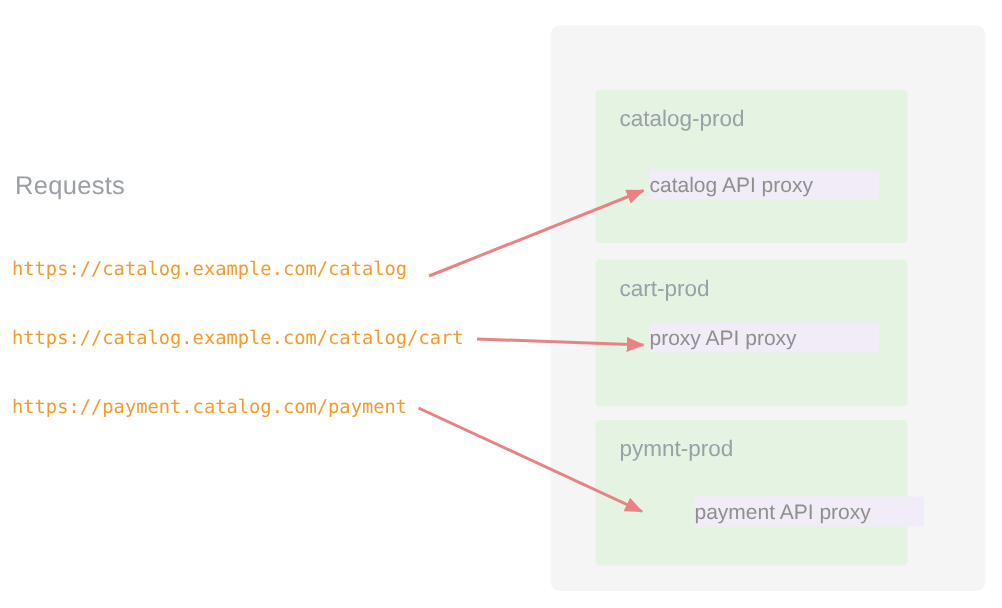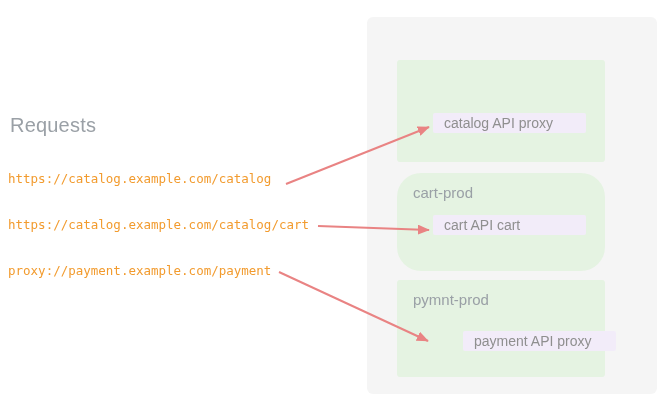--- a/index.html
+++ b/index.html
@@ -18,21 +18,21 @@
   body{
     background:var(--page-bg);
     font-family:"Liberation Sans", sans-serif;
     position:relative;
   }
   .stage{position:relative;width:668px;height:405px;}
 
   
   .requests-title{
     position:absolute;left:10px;top:114px;
-    font-size:20px;color:var(--label-text);
+    font-size:17px;color:var(--label-text);
     letter-spacing:.2px;
   }
   .url{
     position:absolute;left:8px;
     font-family:"DejaVu Sans Mono", monospace;
     font-size:12.5px;color:var(--url-text);
     white-space:nowrap;
   }
   .url-1{top:171px;}
   .url-2{top:217px;}
@@ -45,31 +45,30 @@
   }
   .group-title{
     position:absolute;left:16px;top:10px;
     font-size:15px;font-weight:bold;color:var(--title-text);
   }
   .env-box{
     position:absolute;left:30px;width:208px;
     background:var(--env-bg);border-radius:3px;
   }
   .env-1{top:43px;height:102px;}
-  .env-2{top:156px;height:98px;border-radius:24px;}
+  .env-2{top:156px;height:98px;}
   .env-3{top:263px;height:97px;}
   .env-label{
     position:absolute;left:16px;top:11px;
     font-size:15px;color:var(--label-text);
   }
   .proxy-box{
     position:absolute;width:153px;height:20px;
     background:var(--proxy-bg);border-radius:2px;
     display:flex;align-items:center;
-    padding-left:11px;
     font-size:14px;color:var(--proxy-text);
     white-space:nowrap;
   }
   .proxy-1{left:36px;top:53px;}
   .proxy-2{left:36px;top:42px;}
   .proxy-3{left:37px;top:51px;margin-left:29px;}
 
   
   .arrows{
     position:absolute;left:0;top:0;width:668px;height:405px;
@@ -80,31 +79,32 @@
 </style>
 </head>
 <body>
 
 <div class="stage">
 
   <div class="requests-title">Requests</div>
 
   <div class="url url-1">https://catalog.example.com/catalog</div>
   <div class="url url-2">https://catalog.example.com/catalog/cart</div>
-  <div class="url url-3">proxy://payment.example.com/payment</div>
+  <div class="url url-3">https://payment.catalog.com/payment</div>
 
   <div class="group-panel">
 
     <div class="env-box env-1">
+      <div class="env-label">catalog-prod</div>
       <div class="proxy-box proxy-1">catalog API proxy</div>
     </div>
 
     <div class="env-box env-2">
       <div class="env-label">cart-prod</div>
-      <div class="proxy-box proxy-2">cart API cart</div>
+      <div class="proxy-box proxy-2">proxy API proxy</div>
     </div>
 
     <div class="env-box env-3">
       <div class="env-label">pymnt-prod</div>
       <div class="proxy-box proxy-3">payment API proxy</div>
     </div>
   </div>
 
   <svg class="arrows" viewBox="0 0 668 405">
     <defs>

